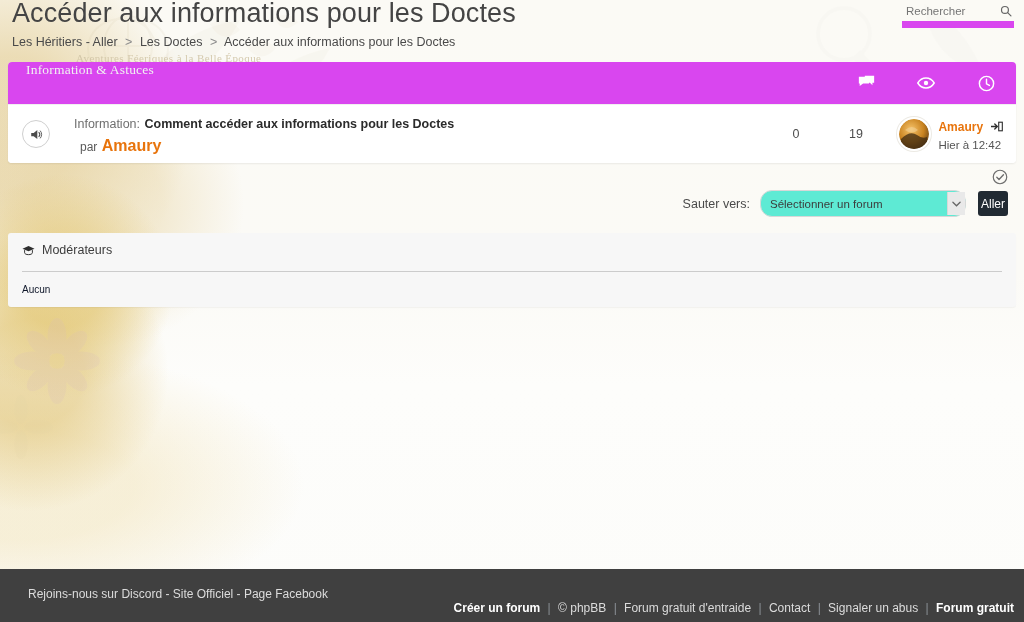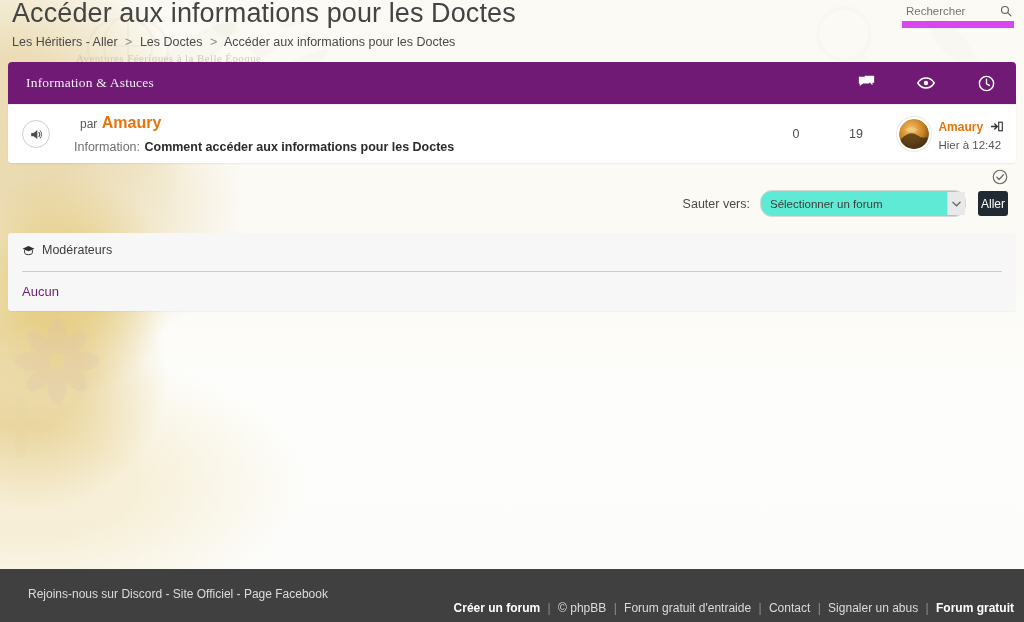--- a/index.html
+++ b/index.html
@@ -39,21 +39,21 @@
   .search-box{position:absolute;right:10px;top:0px;width:108px;
     border-bottom:7px solid #d946ef;display:flex;align-items:center;
     justify-content:space-between;padding:4px 2px 3px 2px;margin-left:44px;}
   .search-box input{border:0;outline:0;background:transparent;font-size:11.5px;
     color:#555;width:74px;font-family:"Liberation Sans",sans-serif;}
   .search-box .mag{width:12px;height:12px;flex:0 0 auto;color:#666;}
 
   
   .panel{position:relative;z-index:2;margin:6px 8px 0 8px;background:#fff;
     border-radius:4px;box-shadow:0 1px 2px rgba(0,0,0,.07);overflow:hidden;}
-  .forum-head{background:#701a75;height:42px;display:flex;align-items:center;
+  .forum-head{background:#d946ef;height:42px;display:flex;
     color:#f1f1f1;}
   .forum-head .fh-title{flex:1;padding-left:18px;font-size:13.5px;
     font-family:"Liberation Serif",serif;font-weight:400;letter-spacing:.2px;}
   .col-icon{width:60px;display:flex;align-items:center;justify-content:center;color:#fff;}
   .col-replies{width:60px;text-align:center;}
   .col-views{width:60px;text-align:center;}
   .col-last{width:130px;display:flex;align-items:center;justify-content:center;}
   .hd-sp{width:230px;}
 
   .topic-row{display:flex;align-items:center;min-height:50px;background:#fff;
@@ -88,21 +88,21 @@
   .go-btn{margin-left:12px;background:#212a33;color:#fff;border:0;border-radius:3px;
     height:25px;padding:0 3px;font-size:12px;cursor:pointer;
     font-family:"Liberation Sans",sans-serif;}
 
   
   .mods{position:relative;z-index:2;margin:4px 8px 0 8px;background:#f7f7f7;
     border-radius:3px;padding:10px 14px 12px 14px;box-shadow:0 1px 1px rgba(0,0,0,.04);}
   .mods-head{display:flex;align-items:center;font-size:12.5px;color:#3c3c3c;
     padding-bottom:14px;border-bottom:1px solid #ccc;}
   .mods-head .cap{margin-right:7px;display:flex;color:#2e2e2e;}
-  .mods-body{font-size:13px;color:#701a75;padding-top:12px;}
+  .mods-body{font-size:10px;color:#0f172a;padding-top:12px;}
 
   
   .footer{position:absolute;left:0;right:0;bottom:0;height:53px;background:#404040;
     color:#dcdcdc;z-index:3;}
   .f-left{position:absolute;left:28px;top:18px;font-size:12px;white-space:nowrap;}
   .f-left a{color:#dcdcdc;text-decoration:none;}
   .f-right{position:absolute;right:10px;top:32px;font-size:12px;white-space:nowrap;}
   .f-right a{color:#dcdcdc;text-decoration:none;}
   .f-right .bold{font-weight:bold;color:#fff;}
   .f-right .pipe{color:#8a8f95;margin:0 4px;}
@@ -219,26 +219,26 @@
         <svg width="13" height="13" viewBox="0 0 16 16">
           <path d="M1.5 6h3L9 2.4v11.2L4.5 10h-3z" fill="currentColor"></path>
           <path d="M11 5.4a4 4 0 0 1 0 5.2" fill="none" stroke="currentColor" stroke-width="1.3" stroke-linecap="round"></path>
           <path d="M12.8 3.6a6.6 6.6 0 0 1 0 8.8" fill="none" stroke="currentColor" stroke-width="1.1" stroke-linecap="round"></path>
         </svg>
       </div>
     </div>
 
     <div class="topic-main">
       <div>
+        <span class="t-prefix">Information:</span>
+        <a href="#" class="t-title">Comment accéder aux informations pour les Doctes</a>
+      </div>
+      <div>
         <span class="t-by">par</span>
         <a href="#" class="t-author">Amaury</a>
-      </div>
-      <div>
-        <span class="t-prefix">Information:</span>
-        <a href="#" class="t-title">Comment accéder aux informations pour les Doctes</a>
       </div>
     </div>
 
     <div class="col-replies num">0</div>
     <div class="col-views num">19</div>
 
     <div class="col-last">
       <div class="avatar">
         <svg viewBox="0 0 30 30" width="30" height="30">
           <defs>

